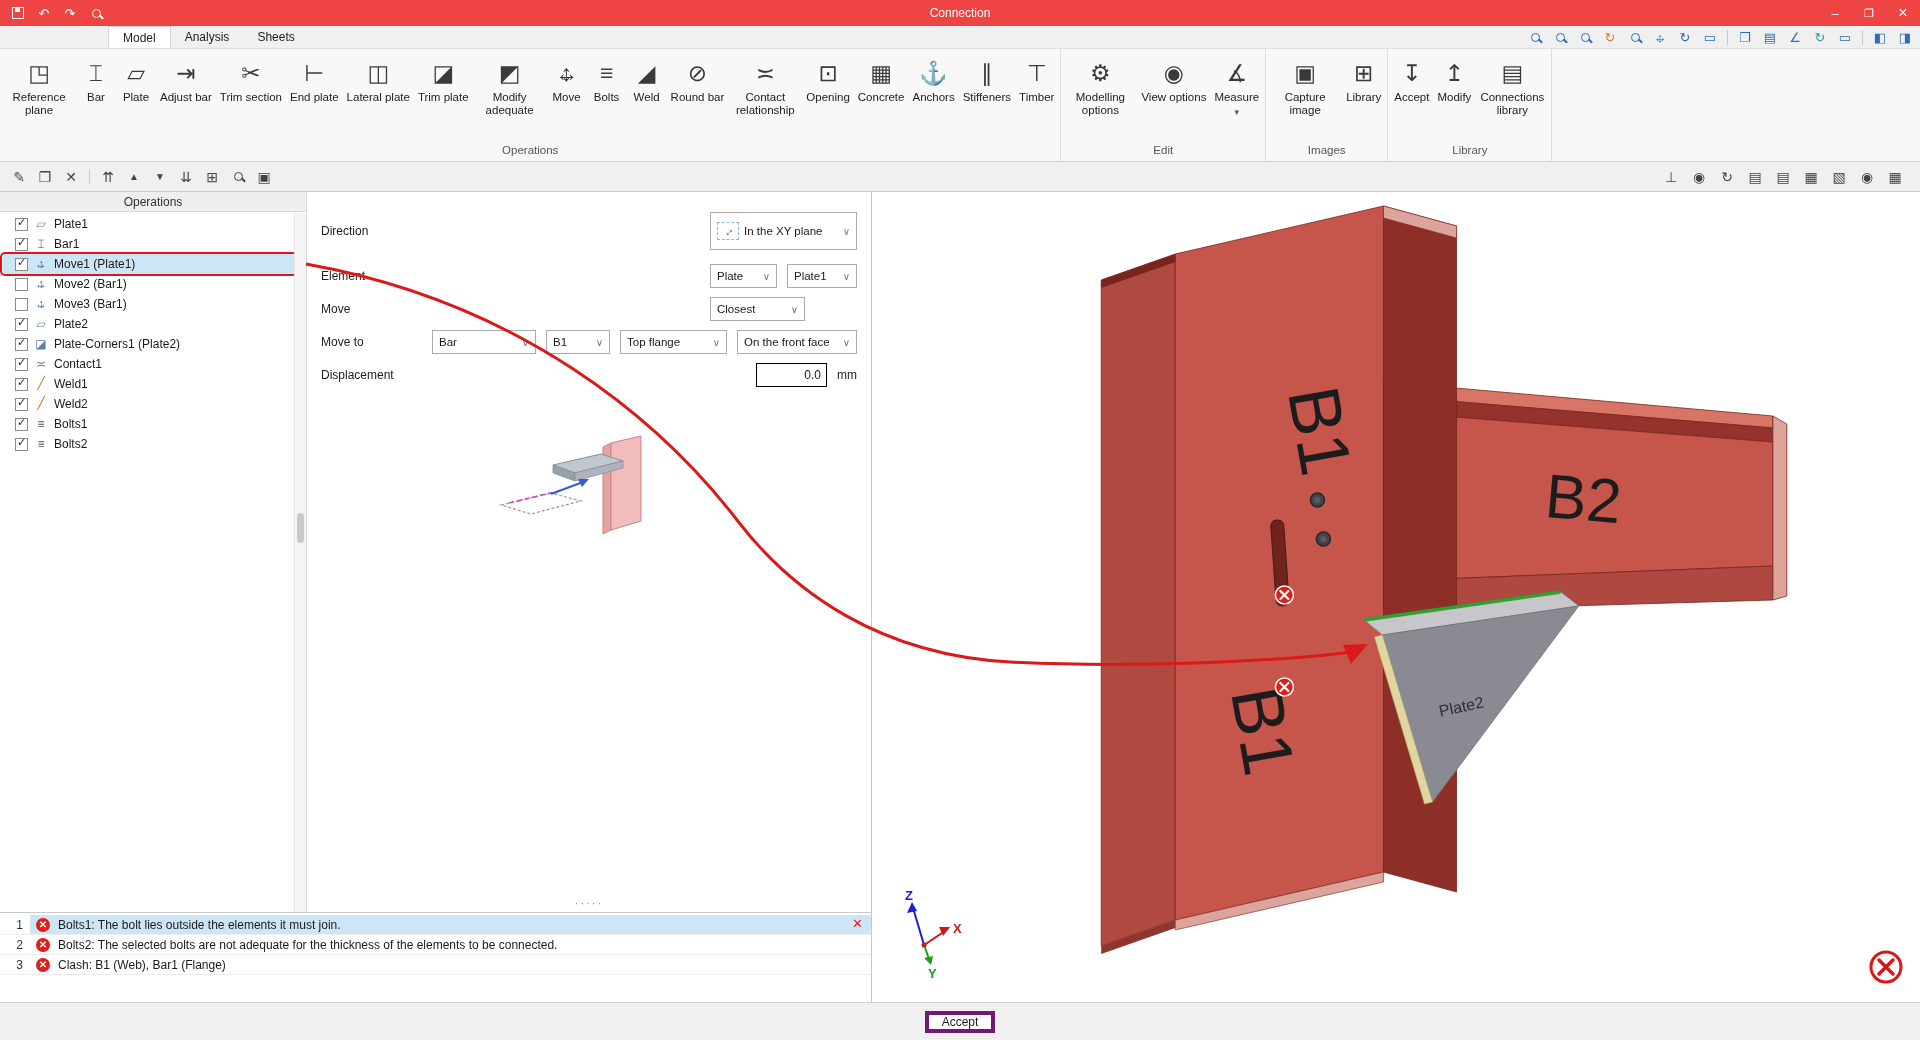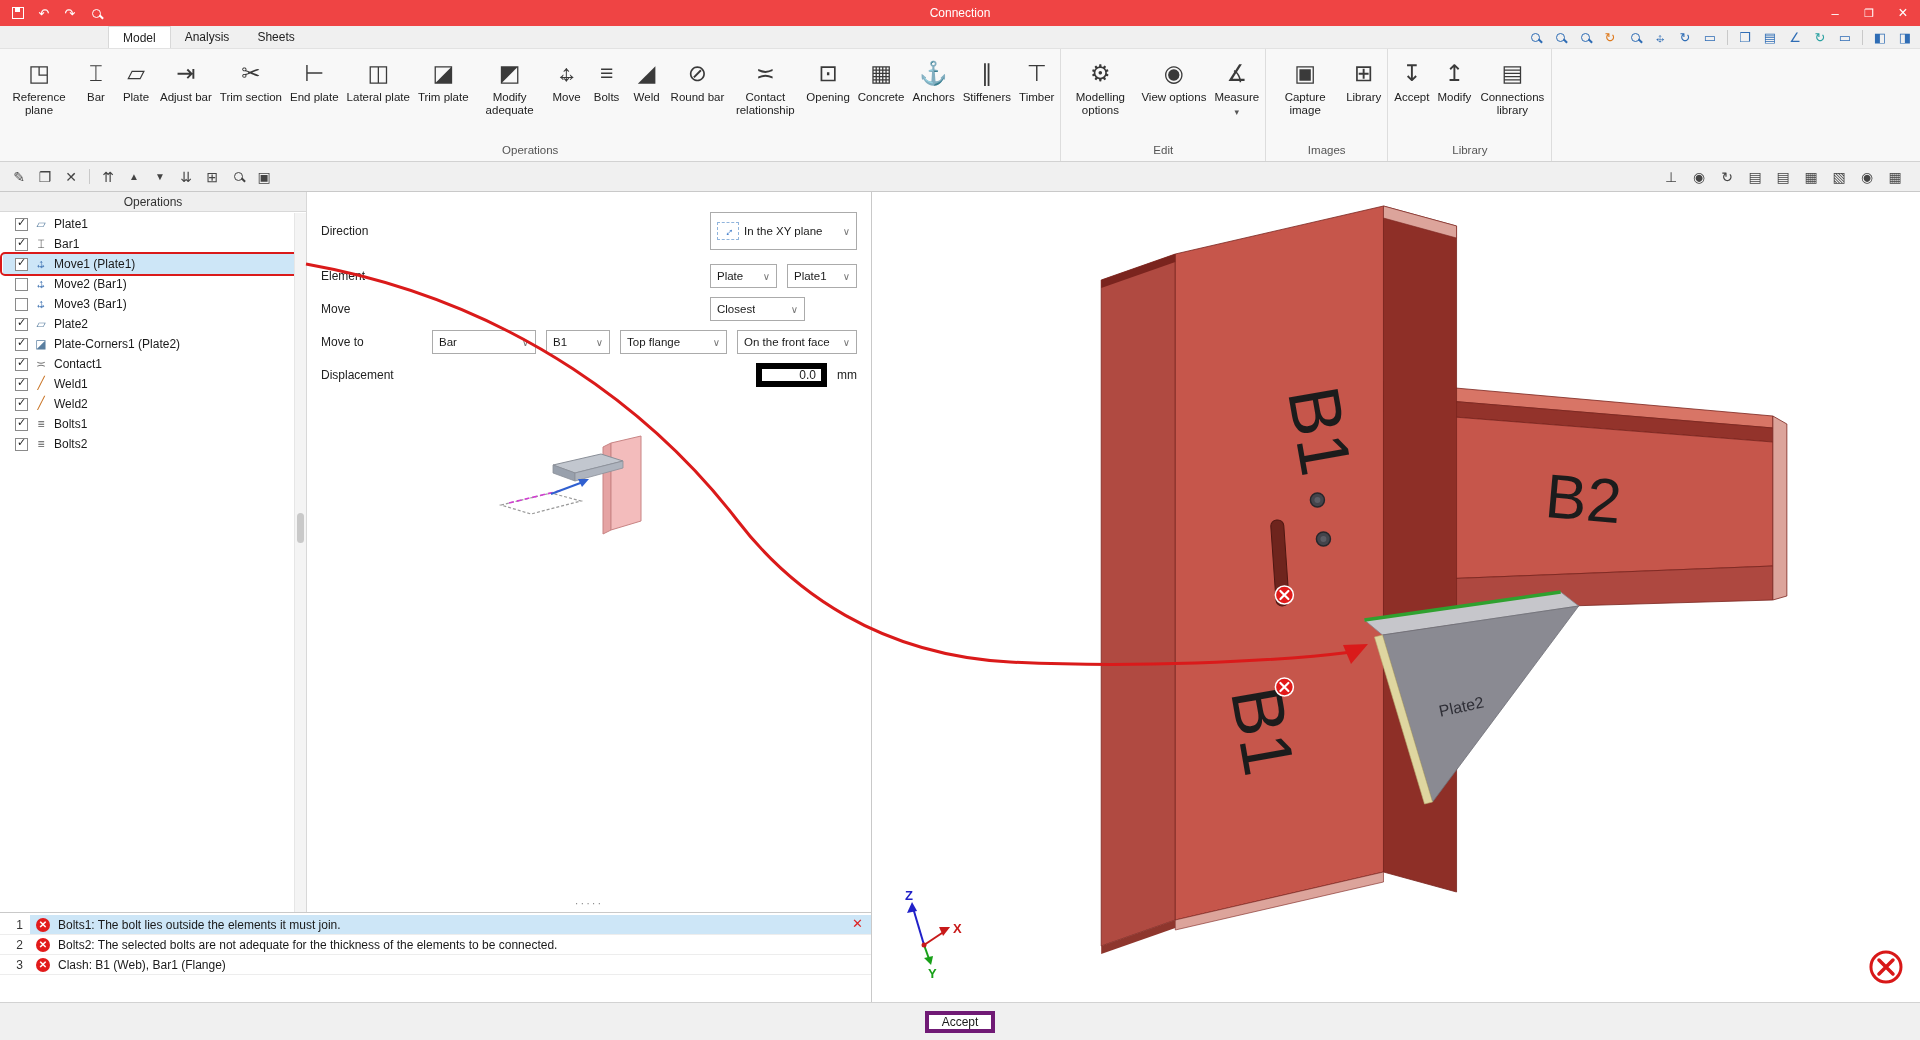--- a/index.html
+++ b/index.html
@@ -130,21 +130,21 @@
 .zone.fixw{width:147px}
 .zone.left{justify-content:flex-start}
 .zone.right{justify-content:flex-end}
 .dd{height:24px;border:1px solid #ABABAB;background:#fff;display:flex;align-items:center;padding:0 6px;gap:5px}
 .dd-text{font-size:11.5px;white-space:nowrap;overflow:hidden}
 .dd-a{margin-left:auto;color:#777;font-size:10px}
 .dd-a::before{content:"∨"}
 .dir-dd{width:147px;height:38px}
 .xyicon{width:22px;height:18px;border:1px dashed #90B4DC;display:flex;align-items:center;justify-content:center;color:#3A78C8;flex:0 0 auto}
 .xyicon::before{content:"↔";transform:rotate(-45deg);font-size:12px}
-.num-box{width:71px;height:24px;border:6px solid #000000;display:flex;align-items:center;justify-content:flex-end;padding:0 5px;background:#fff}
+.num-box{width:71px;height:24px;border:1px solid #000000;display:flex;align-items:center;justify-content:flex-end;padding:0 5px;background:#fff}
 .unit{color:#222}
 .illus{margin:46px 0 0 186px;display:block}
 .props-handle{position:absolute;bottom:3px;left:50%;transform:translateX(-50%);color:#888;font-size:11px;letter-spacing:2px}
 .props-handle::before{content:"·····"}
 
 
 .messages{height:90px;background:#fff;border-top:1px solid #C9C9C9;position:relative;padding-top:2px}
 .msg-row{height:20px;display:flex;align-items:center;border-bottom:1px solid #EDEDED}
 .msg-num{width:30px;text-align:right;padding-right:7px;color:#333;flex:0 0 auto}
 .msg-body{flex:1;display:flex;align-items:center;gap:8px;height:100%;padding-left:6px}

